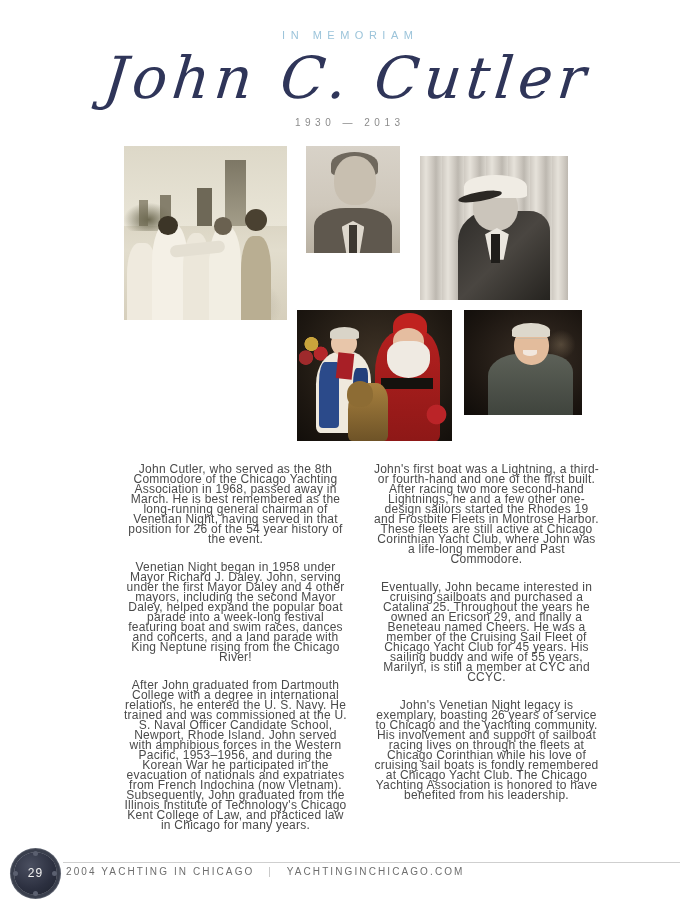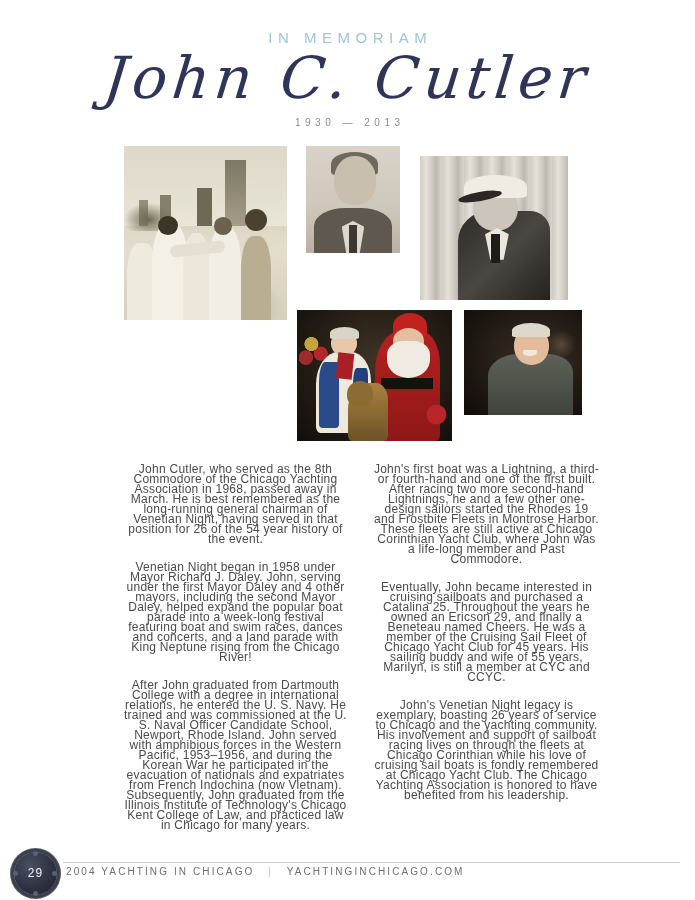--- a/index.html
+++ b/index.html
@@ -23,21 +23,21 @@
     top: 0;
     width: 695px;
     height: 140px;
     text-align: center;
   }
   .in-memoriam {
     position: absolute;
     left: 0;
     top: 29px;
     width: 695px;
-    font-size: 15px;
+    font-size: 11px;
     letter-spacing: 5.5px;
     color: #9cc4da;
     font-weight: 400;
     text-indent: 5.5px;
   }
   .script-name {
     position: absolute;
     left: 0;
     top: 42px;
     width: 695px;

